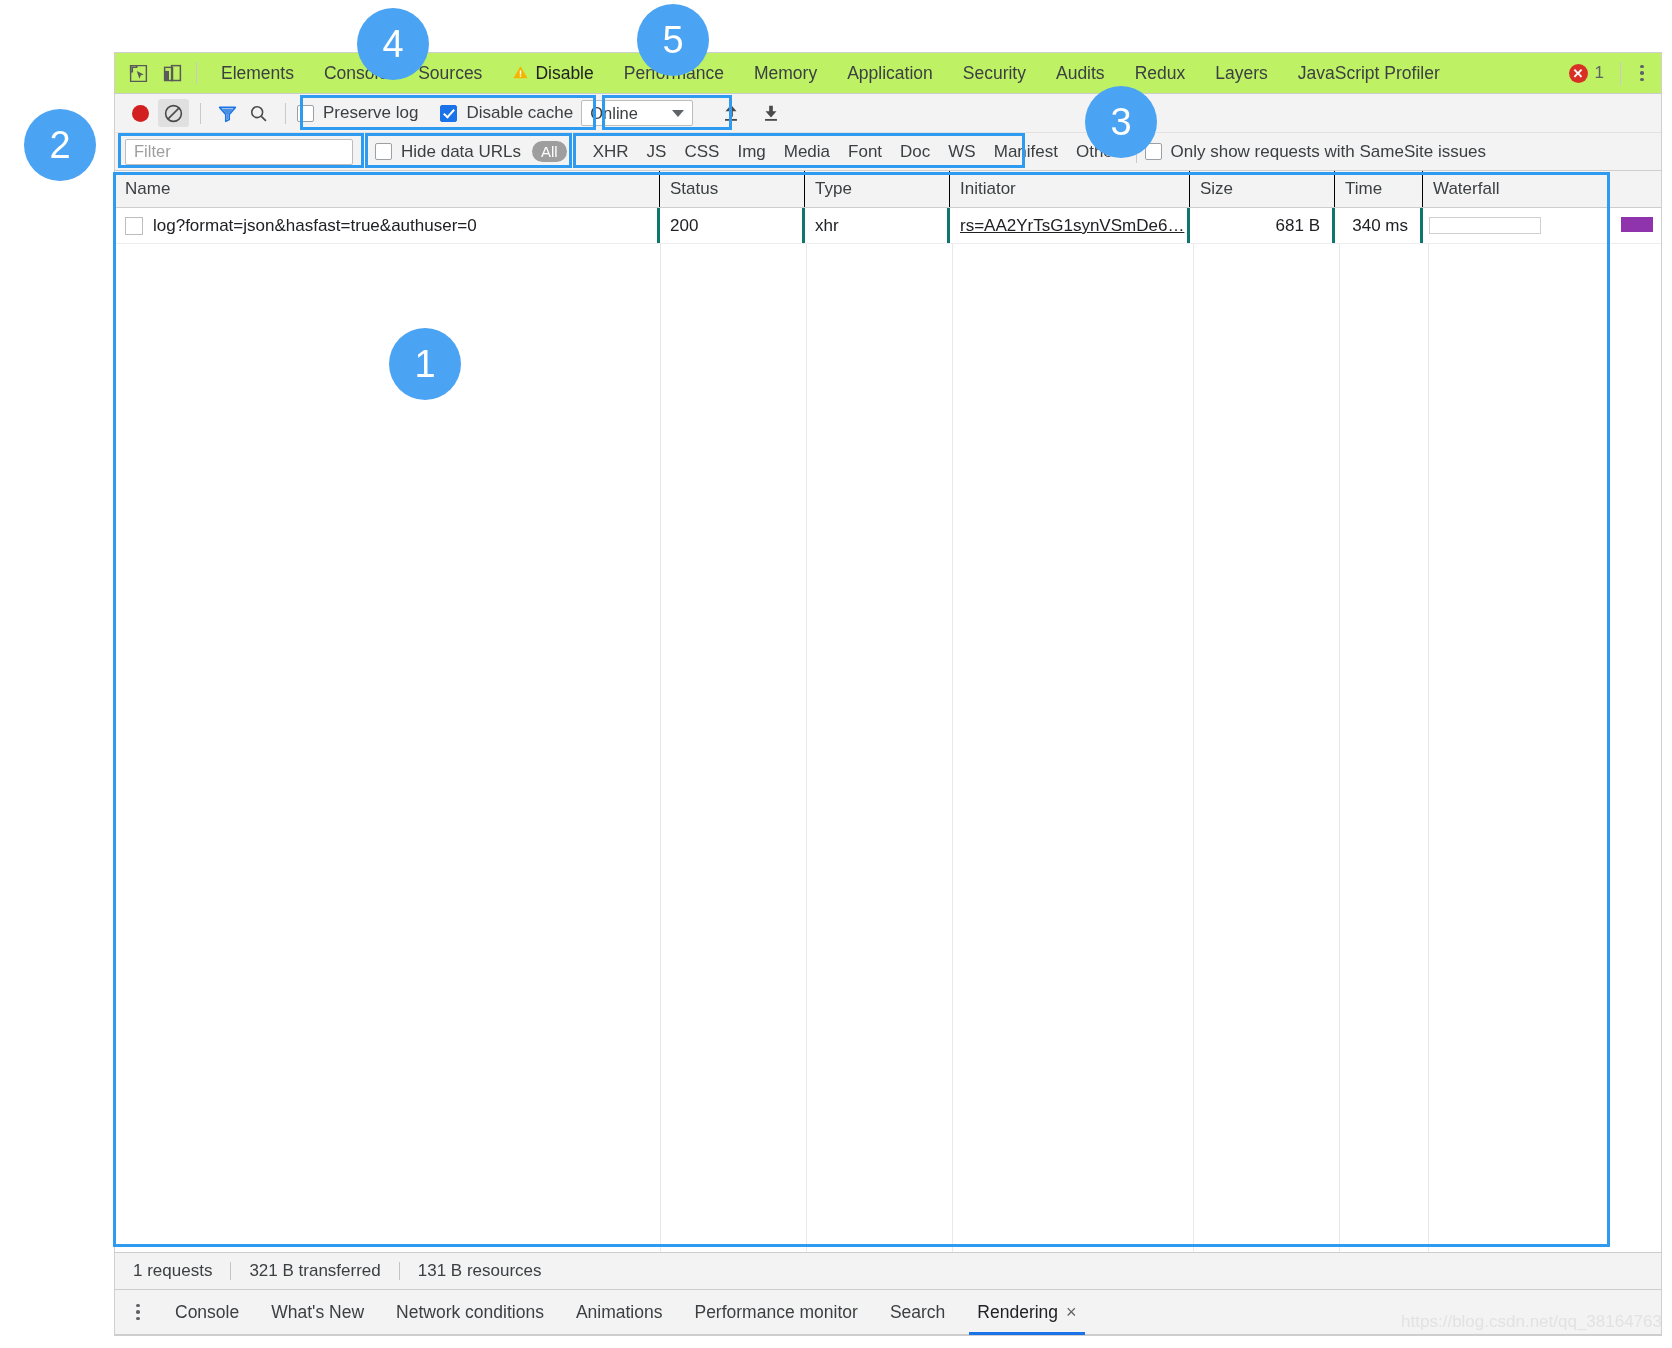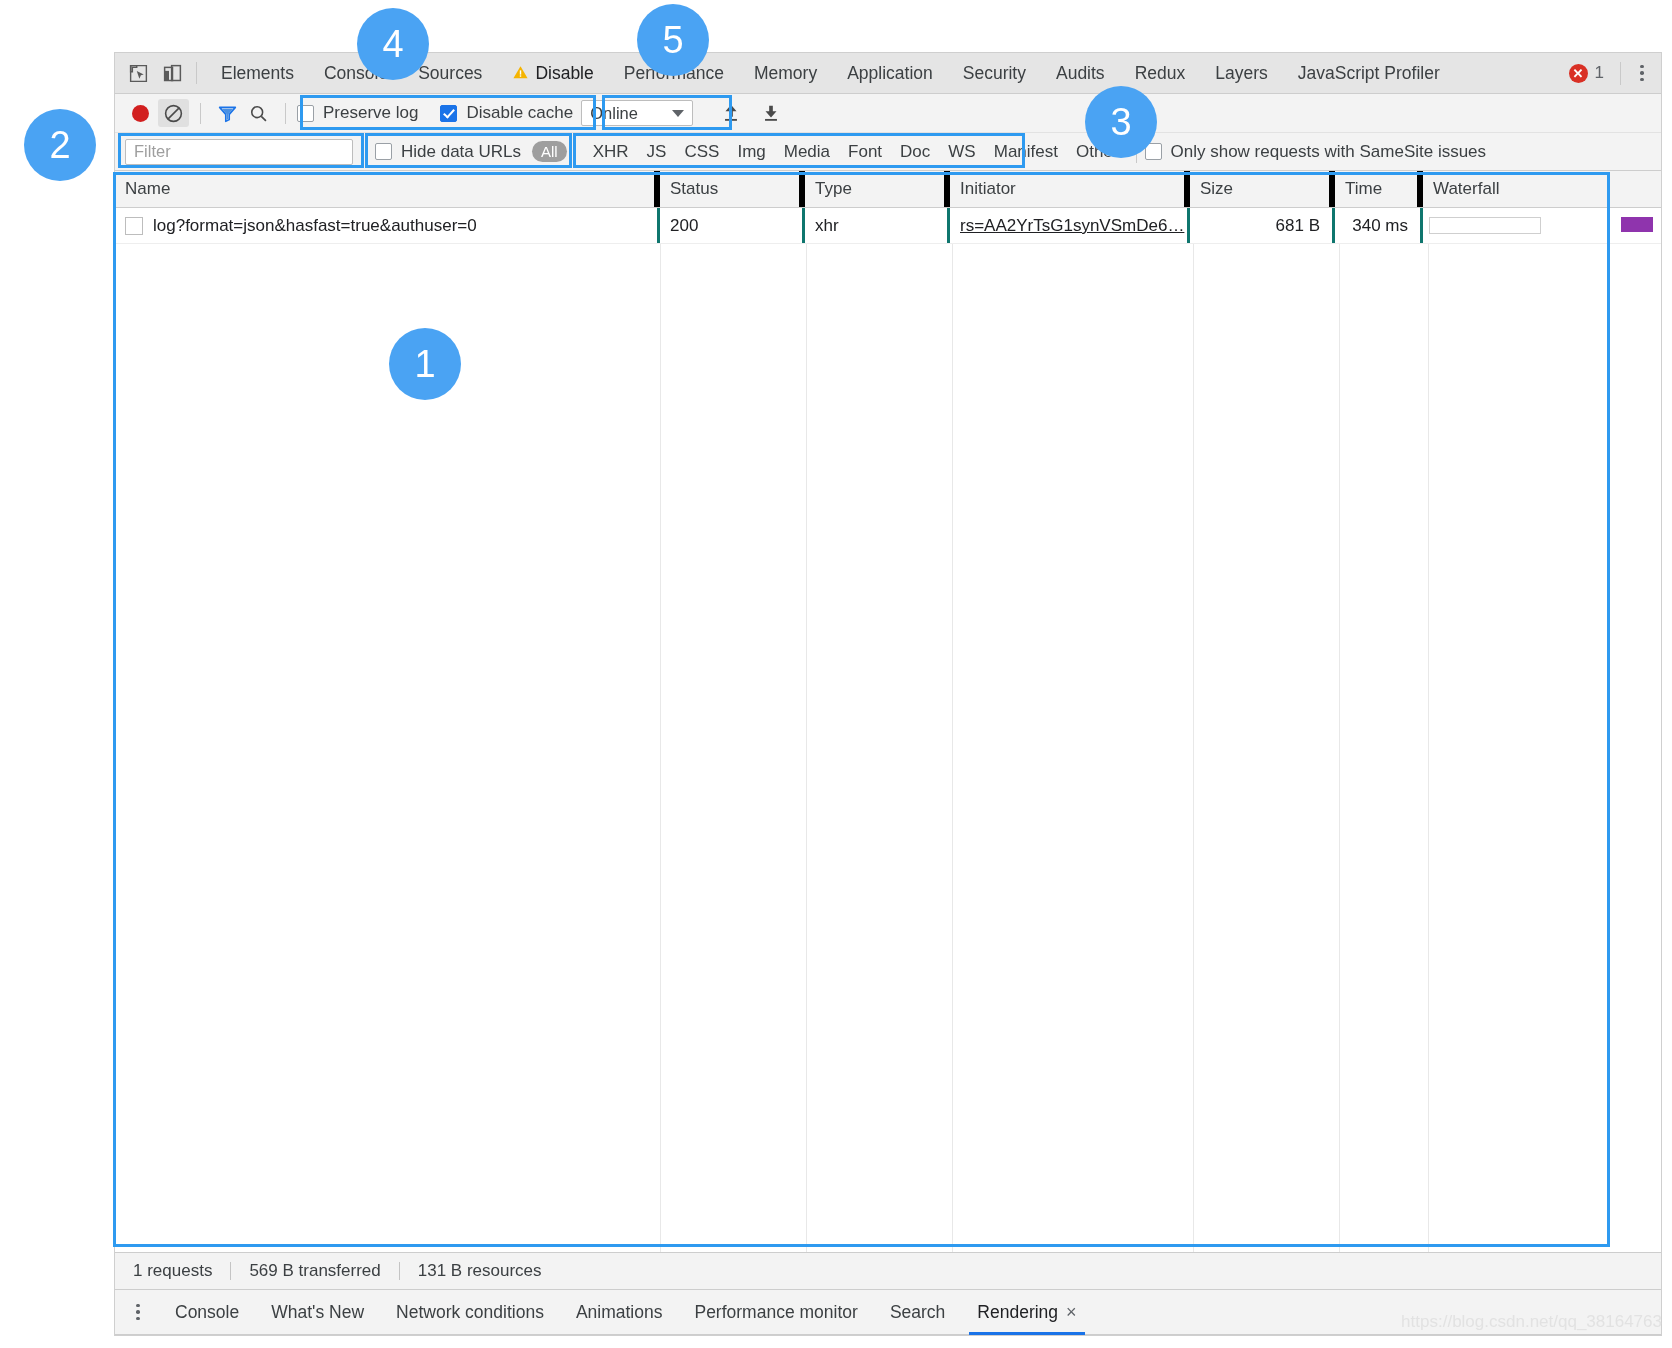--- a/index.html
+++ b/index.html
@@ -27,21 +27,21 @@
     border: 1px solid #cfcfcf;
     box-sizing: border-box;
     display: flex;
     flex-direction: column;
   }
 
   
   .tabstrip {
     height: 41px;
     min-height: 41px;
-    background: #e5e5e5;
+    background: #bef264;
     border-bottom: 1px solid #cdcdcd;
     display: flex;
     align-items: center;
     padding: 0 6px;
     box-sizing: border-box;
   }
   .tb-icon {
     width: 32px; height: 30px;
     display: flex; align-items: center; justify-content: center;
     color: #5a5a5a;
@@ -166,21 +166,21 @@
   .thead {
     height: 36px; min-height: 36px;
     background: #f3f3f3;
     border-bottom: 1px solid #cdcdcd;
     display: flex;
     align-items: center;
     font-size: 17px; color: #3c4043;
   }
   .th {
     height: 36px; line-height: 36px;
-    border-right: 6px solid #000000;
+    border-right: 1px solid #000000;
     padding-left: 10px;
     box-sizing: border-box;
     white-space: nowrap;
     overflow: hidden;
   }
   .tbody { flex: 1 1 auto; position: relative; display: flex; flex-direction: column; }
   .trow {
     height: 35px; min-height: 35px;
     display: flex; align-items: center;
     font-size: 17px; color: #202124;
@@ -467,21 +467,21 @@
             <div class="c-time" style="border-right:1px solid #e8e8e8;height:100%"></div>
             <div class="c-wf" style="height:100%"></div>
           </div>
         </div>
       </div>
     </div>
 
     <div class="summary">
       <span>1 requests</span>
       <span class="sum-sep"></span>
-      <span>569 B transferred</span>
+      <span>321 B transferred</span>
       <span class="sum-sep"></span>
       <span>131 B resources</span>
     </div>
 
     <div class="drawer">
       <div class="kebab" style="margin-right:10px">
           <i></i>
           <i></i>
           <i></i>
         </div>

